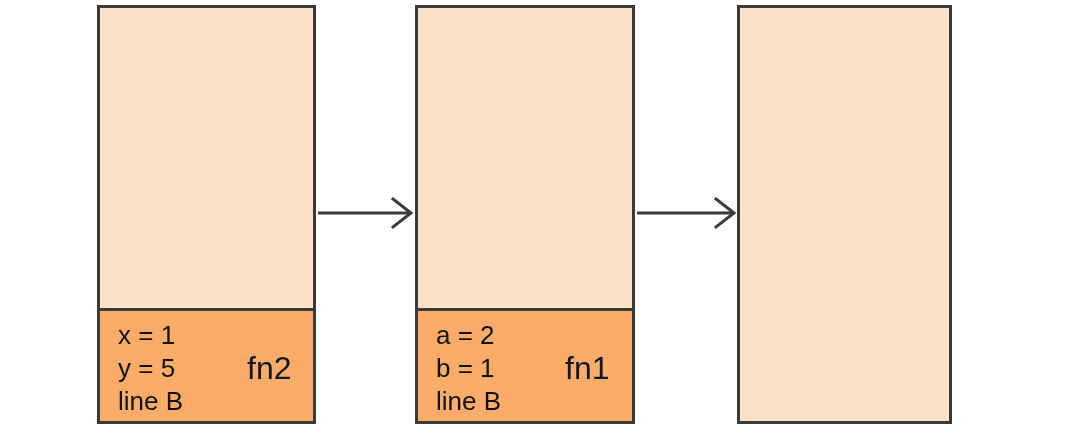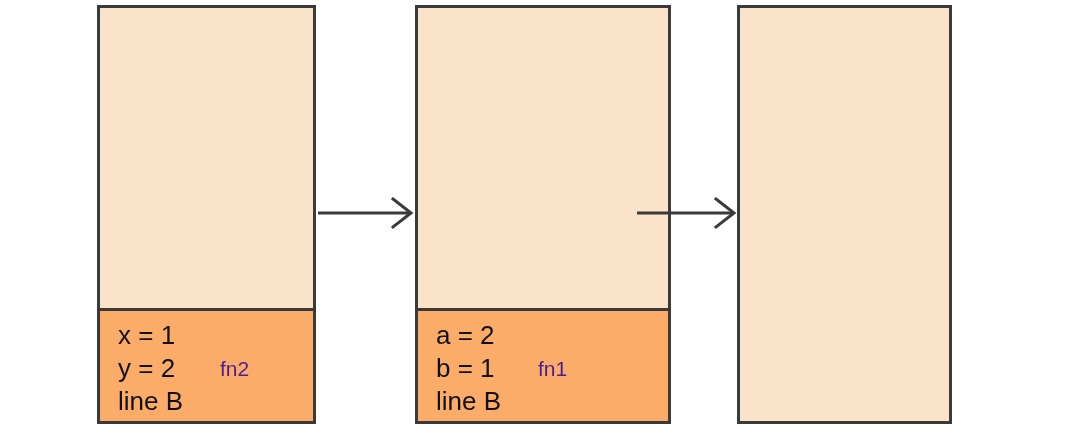--- a/index.html
+++ b/index.html
@@ -41,25 +41,25 @@
   .frame-line {
     position: relative;
     height: 33px;
     line-height: 33px;
     font-size: 26px;
     color: #111111;
     white-space: nowrap;
   }
   .fn-label {
     position: absolute;
-    left: 102px;
+    left: 129px;
     top: 0;
-    font-size: 21px;
+    font-size: 32px;
     line-height: 33px;
-    color: #4c1d95;
+    color: #0f172a;
   }
   .arrow {
     position: absolute;
     height: 30px;
   }
   .arrow svg {
     display: block;
     overflow: visible;
   }
 </style>
@@ -68,38 +68,38 @@
 
 <div id="canvas">
 
   <div class="stack" style="left:97px; top:5px; width:219px; height:419px;">
     <div class="frame" style="height:116px;padding-left:48px;">
       <div class="frame-lines">
         <div class="frame-line">
           <span>x = 1</span>
         </div>
         <div class="frame-line">
-          <span>y = 2</span>
+          <span>y = 5</span>
           <span class="fn-label">fn2</span>
         </div>
         <div class="frame-line">
           <span>line B</span>
         </div>
       </div>
     </div>
   </div>
 
   <div class="arrow" style="left:318px; top:198px; width:94px;">
     <svg width="94" height="30" viewBox="0 0 94 30">
       <line x1="0" y1="15" x2="92" y2="15" stroke="#3a3a3a" stroke-width="3"></line>
       <polyline points="75,1 93,15 75,29" fill="none" stroke="#3a3a3a" stroke-width="3" stroke-linecap="square" stroke-linejoin="miter"></polyline>
     </svg>
   </div>
 
-  <div class="stack" style="left:415px; top:5px; width:256px; height:419px;">
+  <div class="stack" style="left:415px; top:5px; width:220px; height:419px;">
     <div class="frame" style="height:116px;">
       <div class="frame-lines">
         <div class="frame-line">
           <span>a = 2</span>
         </div>
         <div class="frame-line">
           <span>b = 1</span>
           <span class="fn-label">fn1</span>
         </div>
         <div class="frame-line">

